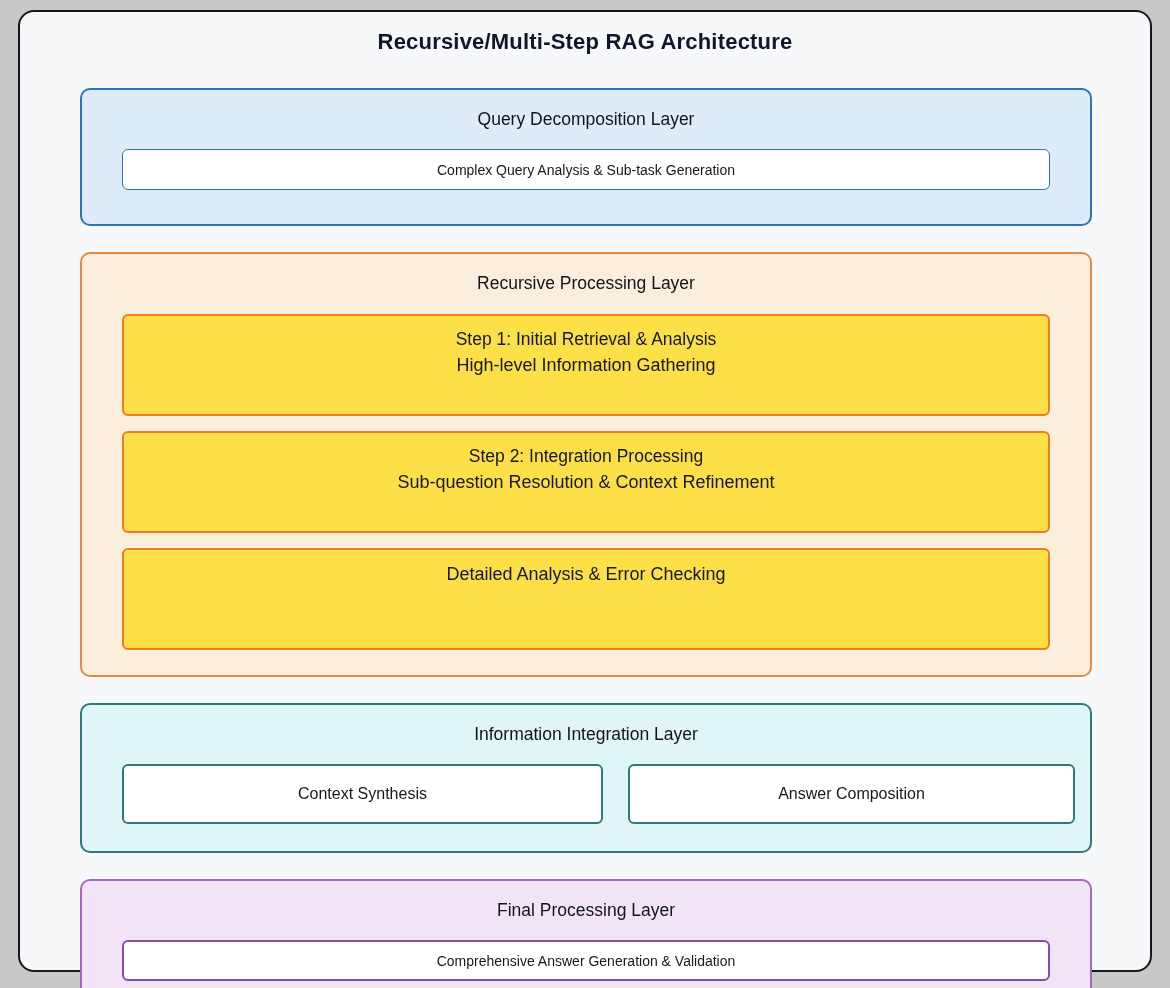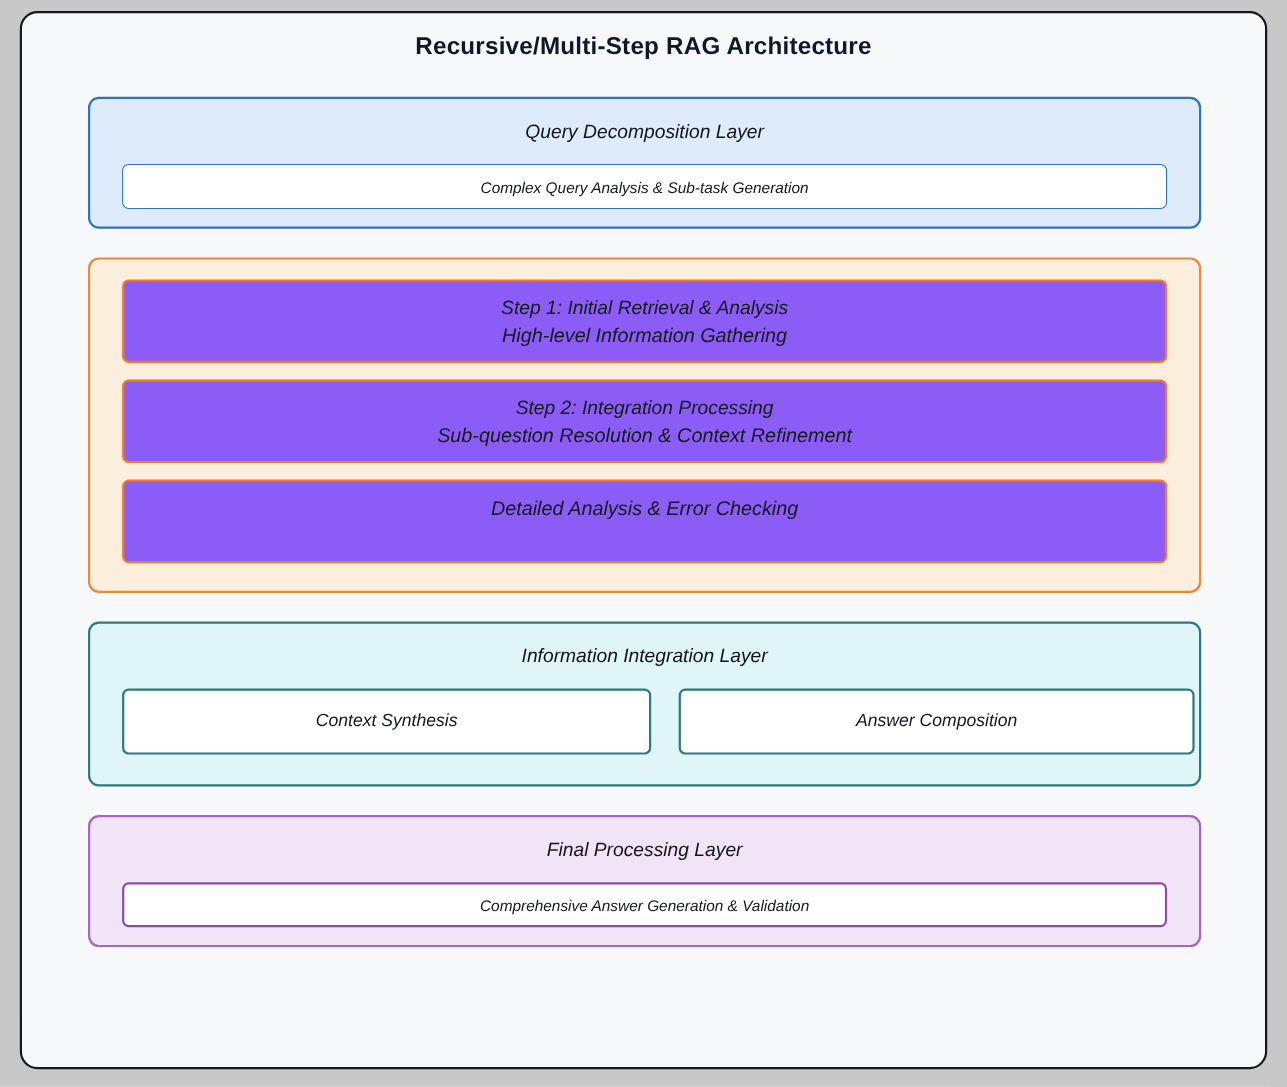--- a/index.html
+++ b/index.html
@@ -33,54 +33,53 @@
     display: flex;
     flex-direction: column;
     gap: 26px;
     margin: 33px 58px 0 60px;
   }
   .layer {
     box-sizing: border-box;
     background: var(--bg);
     border: 2px solid var(--border);
     border-radius: 10px;
-    padding: 0 29px;
-    font-style: italic;
+    padding: 0 40px;
   }
   .layer-title {
     text-align: center;
     font-size: 17.5px;
     line-height: 26px;
     padding-top: 16px;
     color: #111418;
   }
   .small-node {
     background: #ffffff;
     border: 1.5px solid var(--box-border);
     border-radius: 6px;
     height: 41px;
     box-sizing: border-box;
-    margin: 17px 0 16px 0;
+    margin: 17px 0 34px 0;
     display: flex;
     align-items: center;
     justify-content: center;
     font-size: 14px;
   }
   .steps {
     display: flex;
     flex-direction: column;
     gap: 15px;
     margin-top: 18px;
     padding-bottom: 25px;
   }
   .step-node {
-    background: #8b5cf6;
+    background: #fde047;
     border: 2px solid var(--box-border);
     border-radius: 6px;
-    height: 76px;
+    height: 102px;
     box-sizing: border-box;
     text-align: center;
     padding-top: 11px;
   }
   .step-title { font-size: 17.5px; line-height: 25px; }
   .step-sub   { font-size: 18px;   line-height: 26px; }
   .duo-row {
     display: flex;
     margin-top: 17px;
     margin-bottom: 27px;
@@ -110,20 +109,21 @@
   <div class="layers">
 
     <div class="layer" style="--bg: #ddebfa; --border: #2e74b6; --box-border: #2e74b6;">
       <div class="layer-title">Query Decomposition Layer</div>
       <div class="small-node">
         <span>Complex Query Analysis &amp; Sub-task Generation</span>
       </div>
     </div>
 
     <div class="layer" style="--bg: #fceedd; --border: #e78a3d; --box-border: #ee7d1f;">
+      <div class="layer-title">Recursive Processing Layer</div>
       <div class="steps">
         <div class="step-node">
           <div class="step-title">Step 1: Initial Retrieval &amp; Analysis</div>
           <div class="step-sub">High-level Information Gathering</div>
         </div>
         <div class="step-node">
           <div class="step-title">Step 2: Integration Processing</div>
           <div class="step-sub">Sub-question Resolution &amp; Context Refinement</div>
         </div>
         <div class="step-node">

